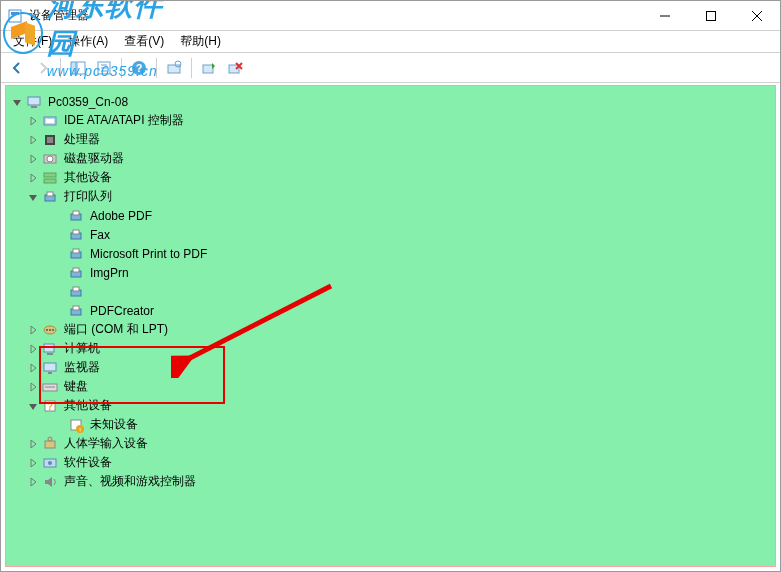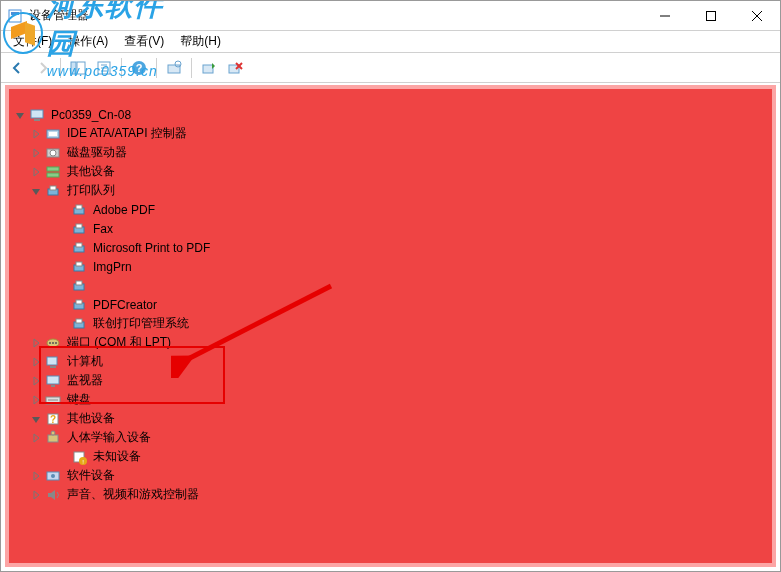--- a/index.html
+++ b/index.html
@@ -10,21 +10,21 @@
 .titlebar .win-btns { display: flex; }
 .titlebar .win-btn { width: 46px; height: 30px; display: flex; align-items: center; justify-content: center; font-family: sans-serif; font-size: 11px; color: #000; }
 
 .menubar { height: 22px; display: flex; align-items: center; padding: 0 4px; border-bottom: 1px solid #d0d0d0; font-size: 12px; }
 .menubar .menu-item { padding: 2px 8px; cursor: default; }
 
 .toolbar { height: 30px; display: flex; align-items: center; padding: 0 4px; border-bottom: 1px solid #d0d0d0; gap: 2px; }
 .toolbar .tb-btn { width: 24px; height: 24px; display: flex; align-items: center; justify-content: center; }
 .toolbar .sep { width: 1px; height: 20px; background: #d0d0d0; margin: 0 3px; }
 
-.tree-area { position: absolute; top: 84px; left: 4px; right: 4px; bottom: 4px; border: 4px solid #fca5a5; background: #ef4444; overflow: auto; padding: 16px 0; }
+.tree-area { position: absolute; top: 84px; left: 4px; right: 4px; bottom: 4px; border: 1px solid #fca5a5; background: #86efac; overflow: auto; padding: 6px 0; }
 .tree { font-size: 12px; color: #000; }
 .node { display: flex; align-items: center; height: 19px; white-space: nowrap; }
 .node.root { padding-left: 4px; }
 .node.l1 { padding-left: 20px; }
 .node.l2 { padding-left: 46px; text-align: center; }
 .chev { width: 14px; height: 14px; display: inline-flex; align-items: center; justify-content: center; cursor: pointer; margin-right: 2px; }
 .ic { width: 16px; height: 16px; display: inline-flex; align-items: center; justify-content: center; margin-right: 4px; }
 .label { padding: 1px 2px; }
 
 
@@ -174,20 +174,34 @@
         <span class="label">IDE ATA/ATAPI 控制器</span>
       </div>
       <div class="node l1">
         <span class="chev">
           <svg width="10" height="10">
             <path d="M3 1 L8 5 L3 9 Z" fill="none" stroke="#777"></path>
           </svg>
         </span>
         <span class="ic">
           <svg width="16" height="16">
+            <rect x="3" y="3" width="10" height="10" fill="#444"></rect>
+            <rect x="5" y="5" width="6" height="6" fill="#888"></rect>
+          </svg>
+        </span>
+        <span class="label">处理器</span>
+      </div>
+      <div class="node l1">
+        <span class="chev">
+          <svg width="10" height="10">
+            <path d="M3 1 L8 5 L3 9 Z" fill="none" stroke="#777"></path>
+          </svg>
+        </span>
+        <span class="ic">
+          <svg width="16" height="16">
             <rect x="2" y="4" width="12" height="8" fill="#ccc" stroke="#888"></rect>
             <circle cx="8" cy="8" r="3" fill="#fff" stroke="#888"></circle>
           </svg>
         </span>
         <span class="label">磁盘驱动器</span>
       </div>
       <div class="node l1">
         <span class="chev">
           <svg width="10" height="10">
             <path d="M3 1 L8 5 L3 9 Z" fill="none" stroke="#777"></path>
@@ -290,34 +304,20 @@
             <path d="M3 1 L8 5 L3 9 Z" fill="none" stroke="#777"></path>
           </svg>
         </span>
         <span class="ic">
           <svg width="16" height="16">
             <rect x="3" y="6" width="10" height="6" fill="#7db4d8" stroke="#3a7aa5"></rect>
             <rect x="5" y="3" width="6" height="4" fill="#fff" stroke="#888"></rect>
           </svg>
         </span>
         <span class="label">PDFCreator</span>
-      </div>
-      <div class="node l2">
-        <span class="chev" style="visibility:hidden">
-          <svg width="10" height="10">
-            <path d="M3 1 L8 5 L3 9 Z" fill="none" stroke="#777"></path>
-          </svg>
-        </span>
-        <span class="ic">
-          <svg width="16" height="16">
-            <rect x="3" y="6" width="10" height="6" fill="#7db4d8" stroke="#3a7aa5"></rect>
-            <rect x="5" y="3" width="6" height="4" fill="#fff" stroke="#888"></rect>
-          </svg>
-        </span>
-        <span class="label">联创打印管理系统</span>
       </div>
       <div class="node l1">
         <span class="chev">
           <svg width="10" height="10">
             <path d="M3 1 L8 5 L3 9 Z" fill="none" stroke="#777"></path>
           </svg>
         </span>
         <span class="ic">
           <svg width="16" height="16">
             <ellipse cx="8" cy="8" rx="6" ry="4" fill="#d8c47a" stroke="#a58d3a"></ellipse>
@@ -377,48 +377,48 @@
           </svg>
         </span>
         <span class="ic">
           <svg width="16" height="16">
             <rect x="3" y="3" width="10" height="10" fill="#fff" stroke="#888"></rect>
             <text x="8" y="12" font-size="10" text-anchor="middle" fill="#e6a817" font-weight="bold">?</text>
           </svg>
         </span>
         <span class="label">其他设备</span>
       </div>
-      <div class="node l1">
-        <span class="chev">
-          <svg width="10" height="10">
-            <path d="M3 1 L8 5 L3 9 Z" fill="none" stroke="#777"></path>
-          </svg>
-        </span>
-        <span class="ic">
-          <svg width="16" height="16">
-            <rect x="3" y="5" width="10" height="7" fill="#d8c47a" stroke="#888"></rect>
-            <circle cx="8" cy="3" r="2" fill="#d8c47a" stroke="#888"></circle>
-          </svg>
-        </span>
-        <span class="label">人体学输入设备</span>
-      </div>
       <div class="node l2">
         <span class="chev" style="visibility:hidden">
           <svg width="10" height="10">
             <path d="M3 1 L8 5 L3 9 Z" fill="none" stroke="#777"></path>
           </svg>
         </span>
         <span class="ic">
           <svg width="16" height="16">
             <rect x="3" y="3" width="10" height="10" fill="#fff" stroke="#888"></rect>
             <circle cx="12" cy="12" r="4" fill="#e6a817"></circle>
             <text x="12" y="15" font-size="6" text-anchor="middle" fill="#fff">!</text>
           </svg>
         </span>
         <span class="label">未知设备</span>
+      </div>
+      <div class="node l1">
+        <span class="chev">
+          <svg width="10" height="10">
+            <path d="M3 1 L8 5 L3 9 Z" fill="none" stroke="#777"></path>
+          </svg>
+        </span>
+        <span class="ic">
+          <svg width="16" height="16">
+            <rect x="3" y="5" width="10" height="7" fill="#d8c47a" stroke="#888"></rect>
+            <circle cx="8" cy="3" r="2" fill="#d8c47a" stroke="#888"></circle>
+          </svg>
+        </span>
+        <span class="label">人体学输入设备</span>
       </div>
       <div class="node l1">
         <span class="chev">
           <svg width="10" height="10">
             <path d="M3 1 L8 5 L3 9 Z" fill="none" stroke="#777"></path>
           </svg>
         </span>
         <span class="ic">
           <svg width="16" height="16">
             <rect x="2" y="4" width="12" height="8" fill="#c6d8f0" stroke="#5a8cb5"></rect>

